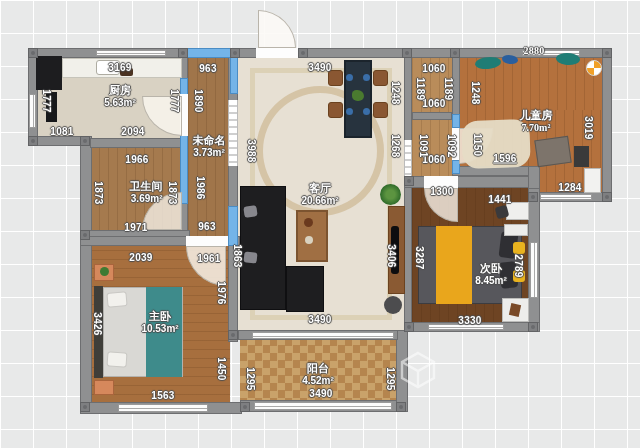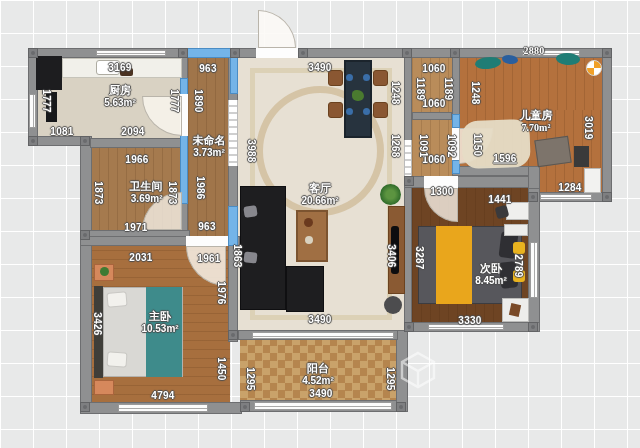--- a/index.html
+++ b/index.html
@@ -220,25 +220,25 @@
       <div class="dim" style="left: 133px; top: 131px;">2094</div>
       <div class="dim" style="left: 434px; top: 103px;">1060</div>
       <div class="dim" style="left: 434px; top: 159px;">1060</div>
       <div class="dim" style="left: 505px; top: 158px; text-decoration: underline;">1596</div>
       <div class="dim" style="left: 137px; top: 159px;">1966</div>
       <div class="dim" style="left: 136px; top: 227px;">1971</div>
       <div class="dim" style="left: 207px; top: 226px;">963</div>
       <div class="dim" style="left: 570px; top: 187px;">1284</div>
       <div class="dim" style="left: 442px; top: 191px;">1300</div>
       <div class="dim" style="left: 500px; top: 191px; margin-top: 8px;">1441</div>
-      <div class="dim" style="left: 141px; top: 257px;">2031</div>
+      <div class="dim" style="left: 141px; top: 257px;">2039</div>
       <div class="dim" style="left: 209px; top: 258px;">1961</div>
       <div class="dim" style="left: 320px; top: 319px;">3490</div>
       <div class="dim" style="left: 470px; top: 320px;">3330</div>
-      <div class="dim" style="left: 163px; top: 395px;">4794</div>
+      <div class="dim" style="left: 163px; top: 395px;">1563</div>
       <div class="dim" style="left: 321px; top: 393px;">3490</div>
       <div class="dim v" style="left: 46px; top: 101px;">1777</div>
       <div class="dim v" style="left: 174px; top: 101px;">1777</div>
       <div class="dim v" style="left: 198px; top: 101px;">1890</div>
       <div class="dim v" style="left: 200px; top: 188px;">1986</div>
       <div class="dim v" style="left: 251px; top: 151px;">3988</div>
       <div class="dim v" style="left: 395px; top: 93px;">1248</div>
       <div class="dim v" style="left: 395px; top: 146px;">1268</div>
       <div class="dim v" style="left: 420px; top: 89px;">1189</div>
       <div class="dim v" style="left: 448px; top: 89px;">1189</div>

